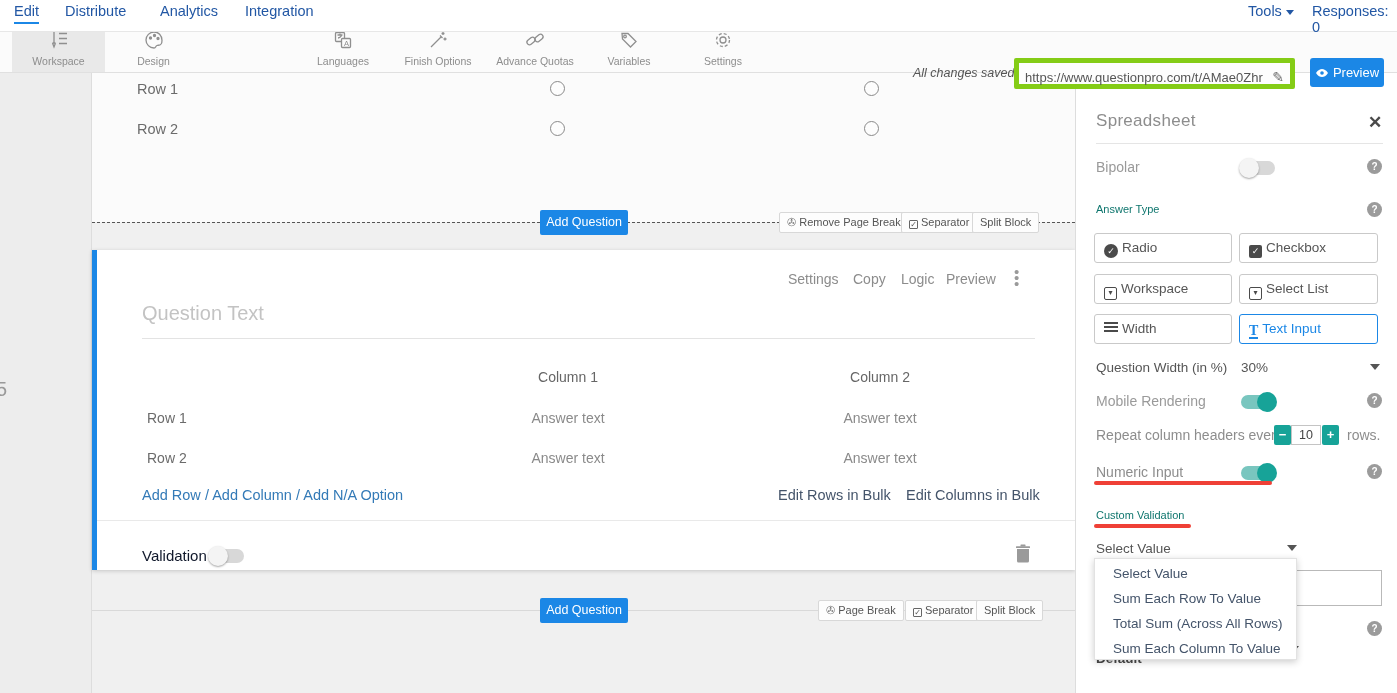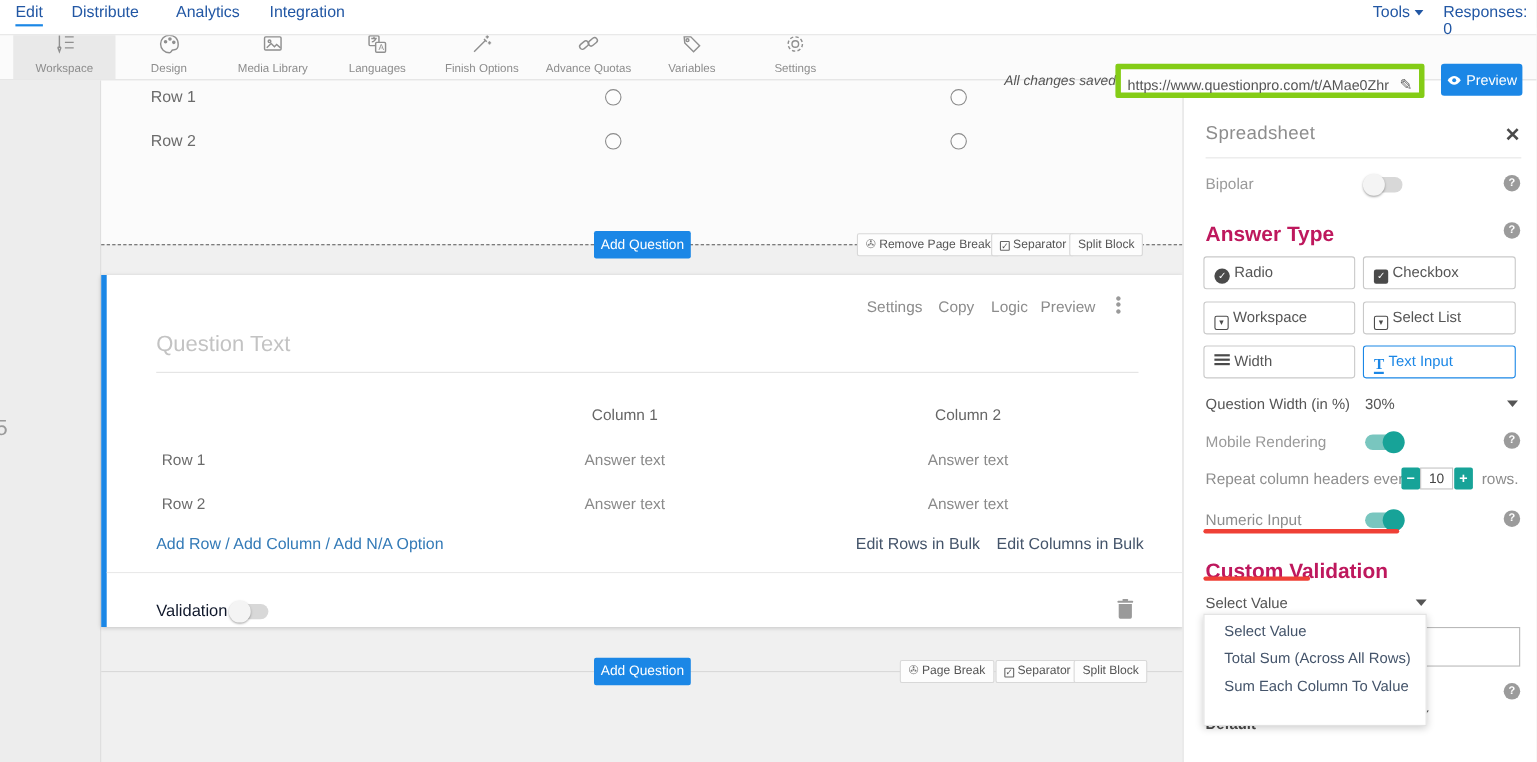--- a/index.html
+++ b/index.html
@@ -66,21 +66,21 @@
 
   
 
   
   #sidebar { left:1075px; top:73px; width:322px; height:620px; background:#fff; border-left:1px solid #ddd; z-index:5; }
   #sb-title { position:absolute; left:20px; top:38px; font-size:17px; color:#8d8d8d; letter-spacing:.3px; }
   #sb-close { position:absolute; left:292px; top:39px; font-size:17px; font-weight:bold; color:#4a4a4a; cursor:pointer; }
   #sb-divider { position:absolute; left:20px; top:70px; width:287px; border-top:1px solid #e5e5e5; }
   .sb-label { position:absolute; left:20px; font-size:14px; color:#9a9a9a; }
   .sb-label-dark { position:absolute; left:20px; font-size:13.5px; color:#555; }
-  .sb-bold { position:absolute; left:20px; font-size:19px; font-weight:bold; color:#be185d; }
+  .sb-bold { position:absolute; left:20px; font-size:11px; font-weight:normal; color:#0f766e; }
   .help-icon { position:absolute; left:291px; width:15px; height:15px; background:#9b9b9b; border-radius:50%; color:#fff; font-size:10px; font-weight:bold; text-align:center; line-height:15px; cursor:pointer; }
   .atype-btn { position:absolute; width:138px; height:30px; background:#fff; border:1px solid #c9c9c9; border-radius:3px; font-size:13.5px; color:#555; line-height:28px; padding-left:9px; cursor:pointer; white-space:nowrap; }
   .atype-btn.active { border:1px solid #1b87e6; color:#1b87e6; }
   .ic-circle { display:inline-block; width:14px; height:14px; border-radius:50%; background:#4a4a4a; color:#fff; font-size:9px; line-height:14px; text-align:center; vertical-align:-2px; margin-right:4px; }
   .ic-square { display:inline-block; width:13px; height:13px; border-radius:2px; background:#4a4a4a; color:#fff; font-size:9px; line-height:13px; text-align:center; vertical-align:-2px; margin-right:4px; }
   .ic-dropdown { display:inline-block; width:13px; height:13px; border:1.5px solid #4a4a4a; border-radius:2px; color:#4a4a4a; font-size:8px; line-height:10px; text-align:center; vertical-align:-2px; margin-right:4px; }
   .ic-slider { display:inline-block; width:14px; height:12px; vertical-align:-1px; margin-right:4px; }
   .ic-slider i { display:block; height:2px; background:#4a4a4a; margin-bottom:2px; }
   .ic-text { display:inline-block; font-weight:bold; font-size:14px; color:#1b87e6; border-bottom:2px solid #1b87e6; line-height:13px; margin-right:4px; vertical-align:-2px; font-family:"Liberation Serif",serif; }
   .dd-caret { position:absolute; width:0; height:0; border-left:5px solid transparent; border-right:5px solid transparent; border-top:6px solid #555; cursor:pointer; }
@@ -117,28 +117,20 @@
   </div>
   <div class="tool-tab" style="left:110px;width:87px">
     <svg class="lineicon" width="22" height="20" viewBox="0 0 22 20">
         <path d="M11 2a8 8 0 1 0 0 16c2 0 1.5-2 3-2.5 1.8-.6 5 .5 5-5C19 5 15.4 2 11 2z"></path>
         <circle cx="7.5" cy="8" r="1" fill="#8f8f8f"></circle>
         <circle cx="11.5" cy="5.5" r="1" fill="#8f8f8f"></circle>
         <circle cx="15" cy="8.5" r="1" fill="#8f8f8f"></circle>
       </svg>
     <span class="tool-label">Design</span>
   </div>
-  <div class="tool-tab" style="left:200px;width:96px">
-    <svg class="lineicon" width="22" height="20" viewBox="0 0 22 20">
-        <rect x="3.5" y="3.5" width="15" height="12" rx="1"></rect>
-        <circle cx="8" cy="7.5" r="1.2"></circle>
-        <path d="M5.5 13.5l4-4 3 3 2-2 3.5 3"></path>
-      </svg>
-    <span class="tool-label">Media Library</span>
-  </div>
   <div class="tool-tab" style="left:300px;width:86px">
     <svg class="lineicon" width="22" height="20" viewBox="0 0 22 20">
         <rect x="3.5" y="2.5" width="9" height="9" rx="1"></rect>
         <path d="M5.5 5h5 M8 3.5v1.5 M6 8c1.5 0 3.5-1.5 3.5-3"></path>
         <rect x="9.5" y="8.5" width="9" height="9" rx="1" fill="#fbfbfb"></rect>
         <text x="12" y="15.5" font-size="7.5" fill="#8f8f8f" stroke="none" font-family="Liberation Sans">A</text>
       </svg>
     <span class="tool-label">Languages</span>
   </div>
   <div class="tool-tab" style="left:392px;width:92px">
@@ -302,16 +294,17 @@
   <span class="dd-caret" style="left:211px;top:472px"></span>
 
   <div id="val-input"></div>
   <span class="help-icon" style="top:548px">?</span>
 
   <span id="default-row" class="sb-label-dark" style="top:578px;font-weight:bold;color:#4a4a4a">Default</span>
   <span class="dd-caret" style="left:213px;top:573px;z-index:6"></span>
 
   <div id="dd-menu">
     <div class="dd-item">Select Value</div>
+    <div class="dd-item">Sum Each Row To Value</div>
     <div class="dd-item">Total Sum (Across All Rows)</div>
     <div class="dd-item">Sum Each Column To Value</div>
   </div>
 </div>
 
 </body></html>

